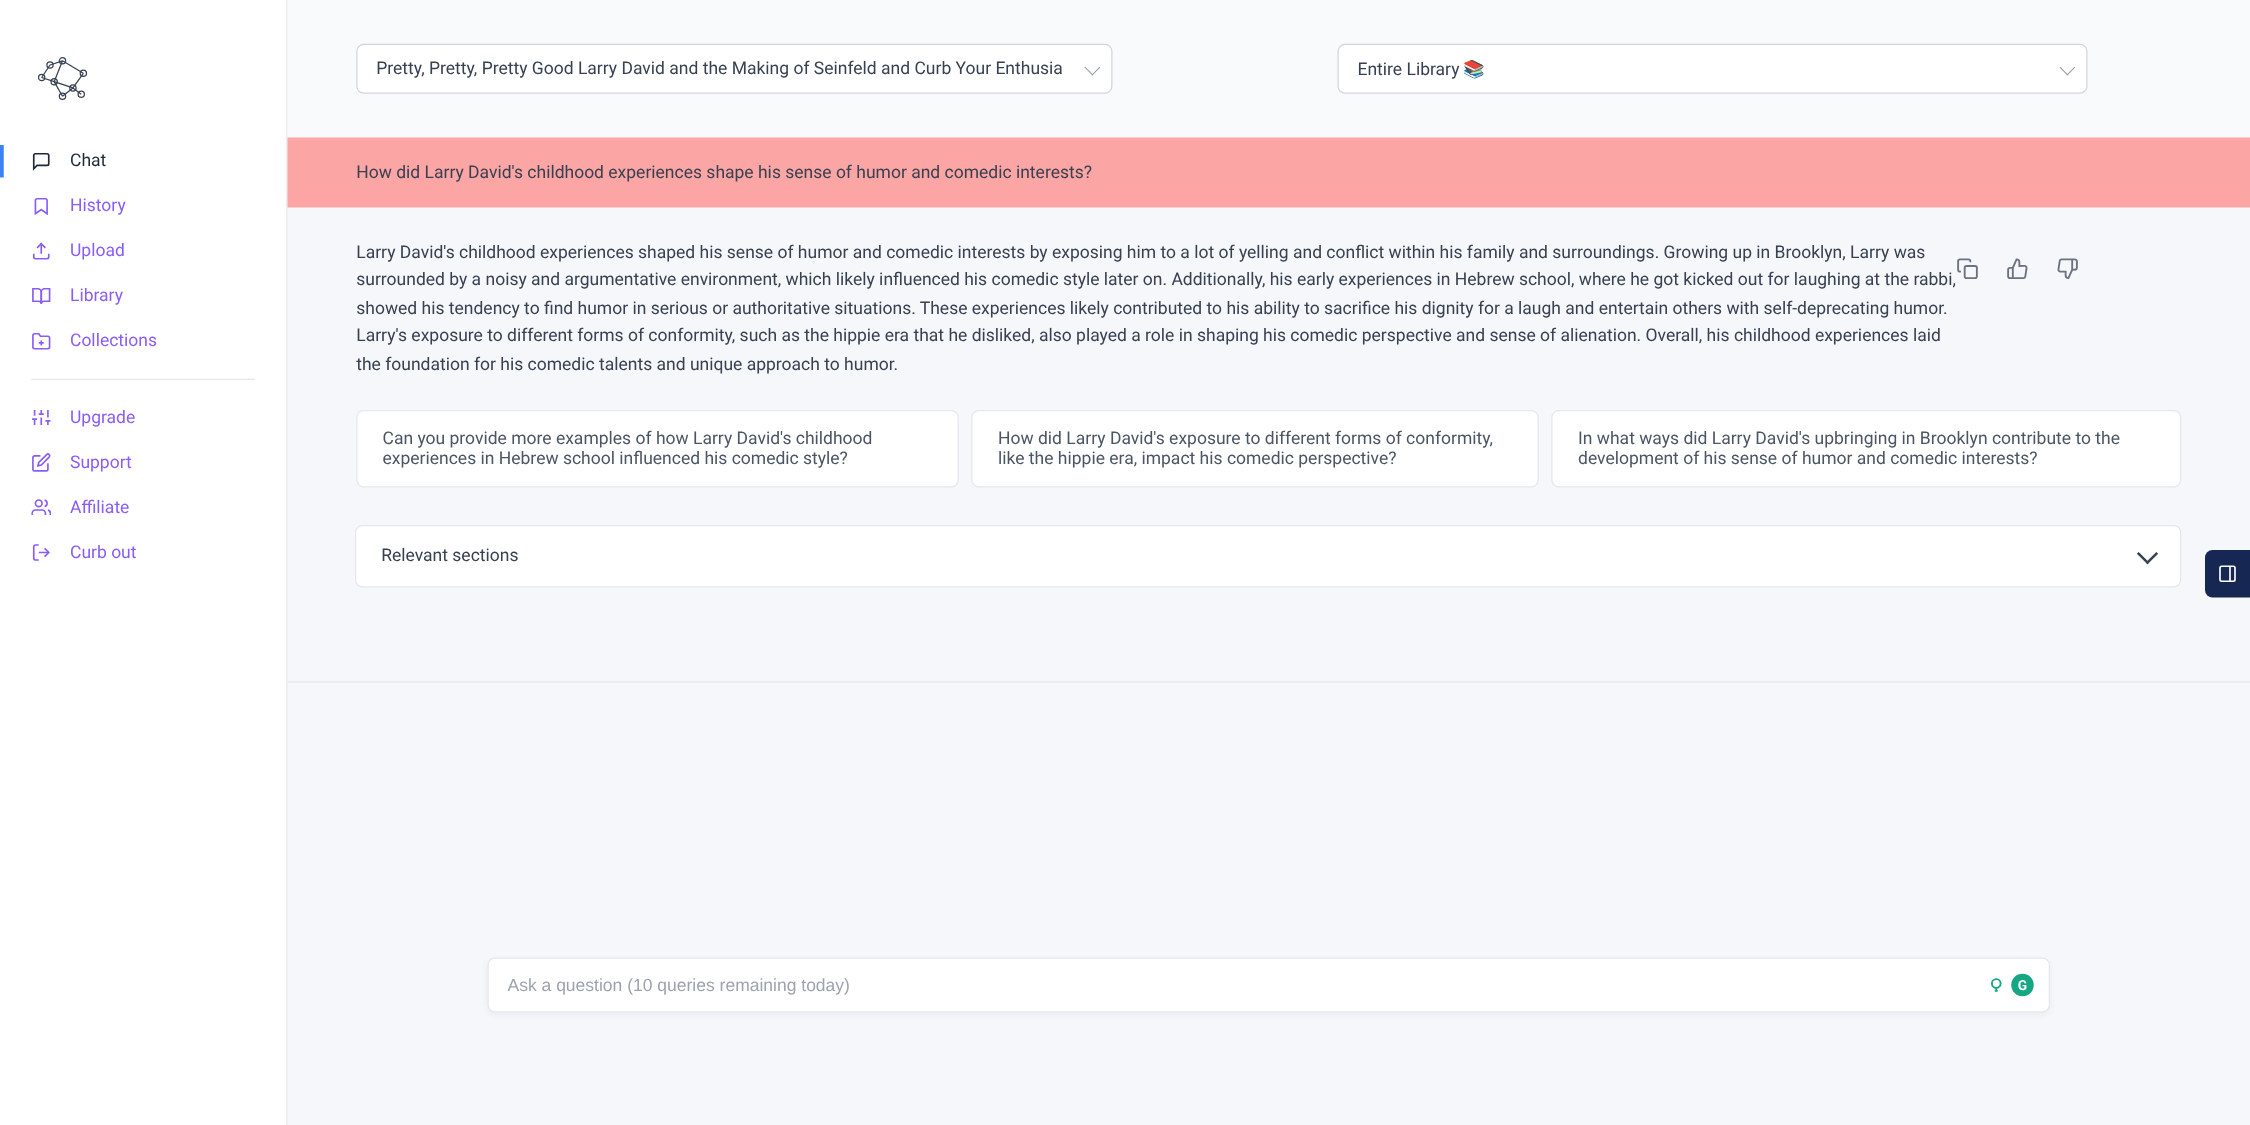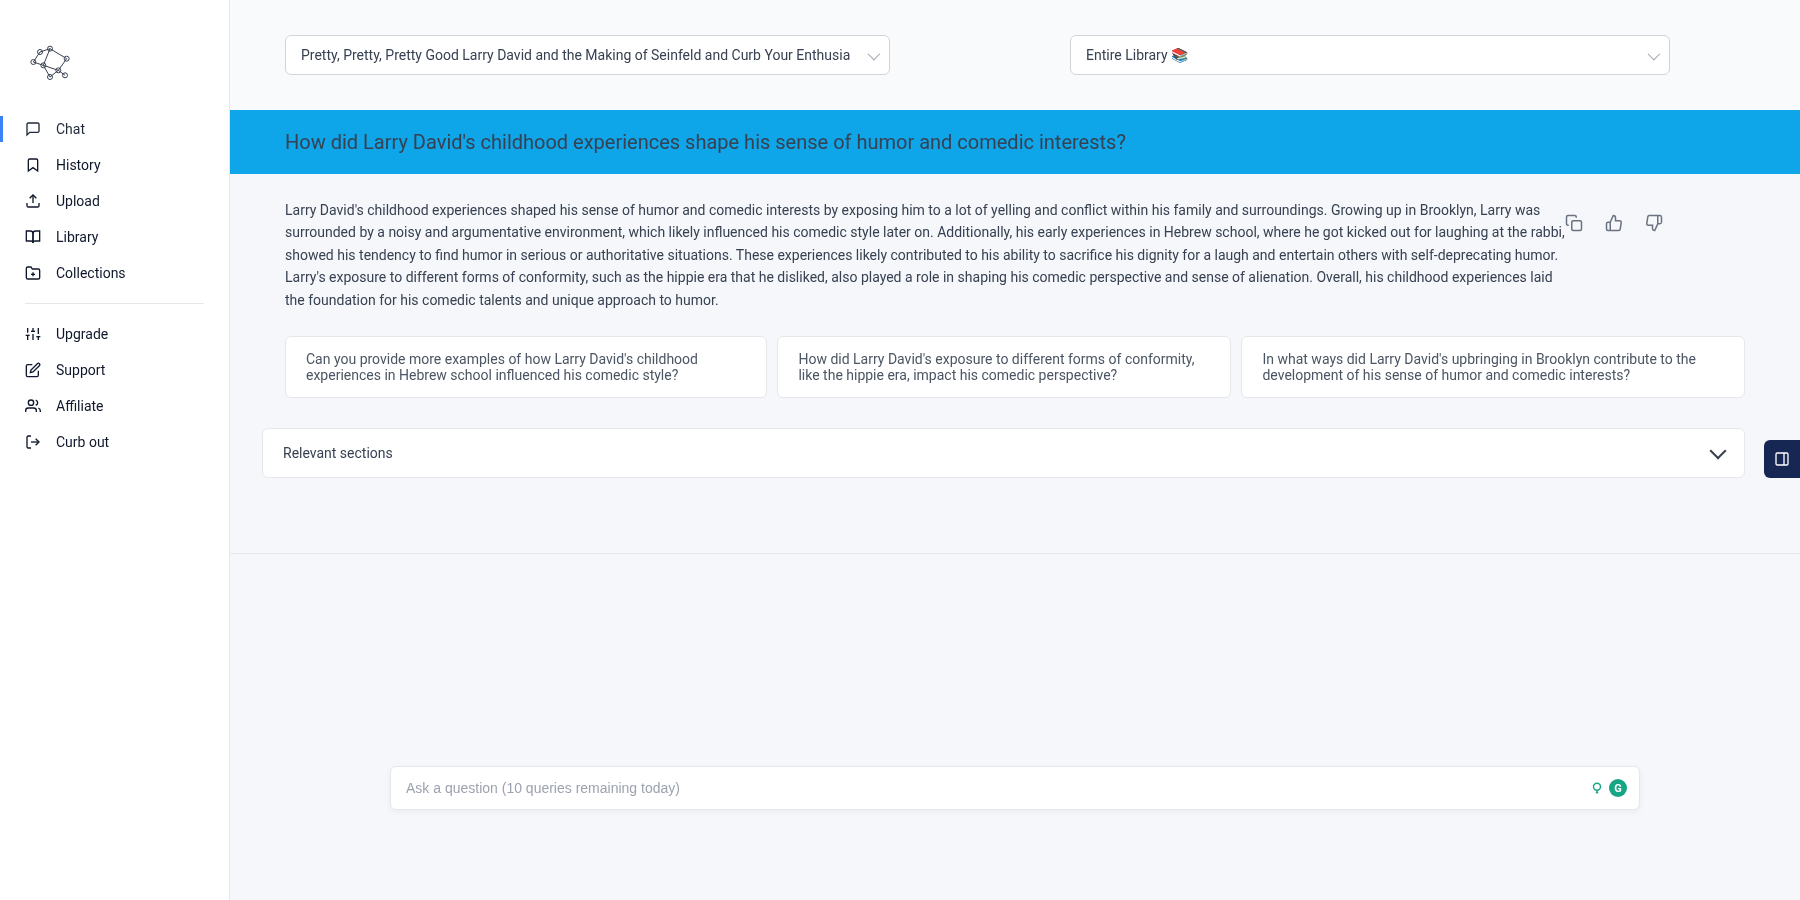--- a/index.html
+++ b/index.html
@@ -37,21 +37,21 @@
     
     .sidebar-nav {
       display: flex;
       flex-direction: column;
     }
     
     .sidebar-item {
       display: flex;
       align-items: center;
       padding: 10px 20px 10px 25px;
-      color: #0f172a;
+      color: #8b5cf6;
       font-size: 14px;
       cursor: pointer;
       position: relative;
     }
     
     .sidebar-item.active {
       color: #1f2937;
     }
     
     .sidebar-item.active::before {
@@ -123,22 +123,22 @@
       right: 12px;
       width: 8px;
       height: 8px;
       border-right: 1.5px solid #9ca3af;
       border-bottom: 1.5px solid #9ca3af;
       transform: rotate(45deg) translateY(-2px);
     }
     
     .question-bar {
       padding: 20px 55px;
-      background: #0ea5e9;
-      font-size: 20px;
+      background: #fca5a5;
+      font-size: 14px;
       color: #374151;
     }
     
     .answer-section {
       padding: 25px 23px 25px 55px;
       display: flex;
     }
     
     .answer-text {
       flex: 1;
@@ -173,21 +173,21 @@
       border-radius: 6px;
       padding: 14px 20px;
       font-size: 14px;
       color: #4b5563;
       cursor: pointer;
       background: #fff;
       max-width: 1275px;
     }
     
     .relevant-sections {
-      margin: 30px 55px 0 32px;
+      margin: 30px 55px 0 54px;
       border: 1px solid #e5e7eb;
       border-radius: 6px;
       padding: 16px 20px;
       display: flex;
       align-items: center;
       justify-content: space-between;
       font-size: 14px;
       color: #374151;
       cursor: pointer;
       background: #fff;

